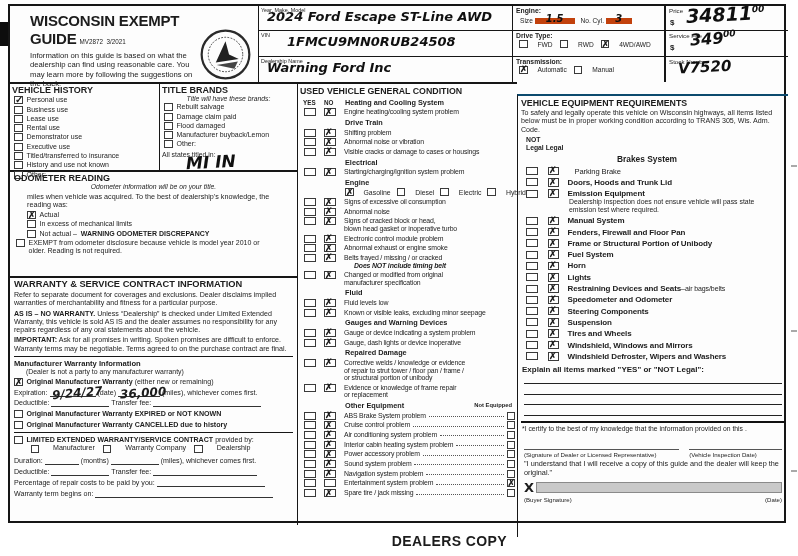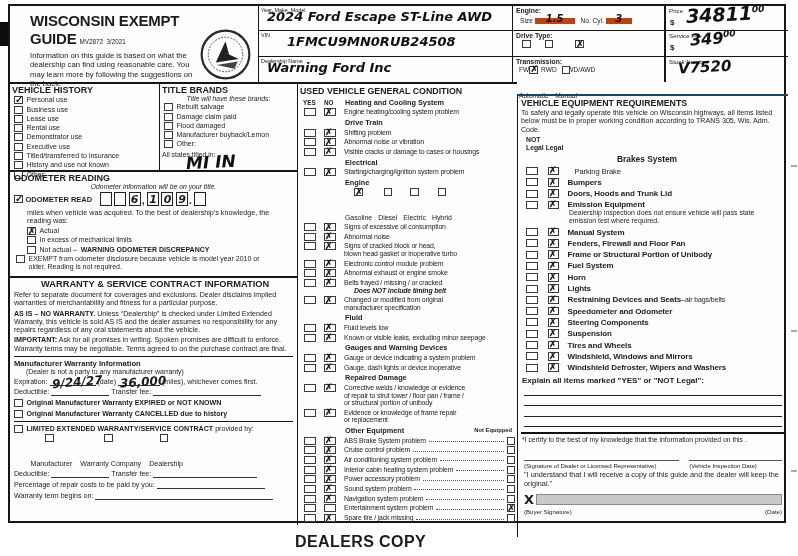--- a/index.html
+++ b/index.html
@@ -30,21 +30,21 @@
   .hand { font-family:"DejaVu Sans", sans-serif; font-style:italic; font-weight:bold; color:#101010; }
   .hm .hv { position:absolute; left:8px; top:3px; font-size:13px; white-space:nowrap; }
   .hm .hv2 { left:22px;margin-left:6px; }
 
   .he .hrow { padding:1px 3px; font-size:6.6px; }
   .he b { font-size:6.8px; }
   .he .sub { margin-left:4px; }
   .ul { display:inline-block; border-bottom:6px solid #c2410c; text-align:center; height:10px; vertical-align:bottom; }
   .he .hul { font-size:10px; line-height:9px; }
   .optrow { display:flex; gap:7px; margin-top:1px; margin-left:3px; }
-  .opt { display:inline-flex; align-items:center; gap:18px; white-space:nowrap;flex-direction:column; }
+  .opt { display:inline-flex; align-items:center; gap:10px; white-space:nowrap; }
 
   .hp .hrow { padding:1px 3px; }
   .plbl { font-size:6.2px; display:block; }
   .pcur { font-size:8px; font-weight:bold; position:absolute; left:4px; top:12px; }
   .pval  { position:absolute; left:20px; top:-3px; font-size:19px; transform:rotate(-3deg); white-space:nowrap; }
   .pval2 { position:absolute; left:24px; top:-2px; font-size:16px; transform:rotate(-4deg); white-space:nowrap; }
   .pval3 { position:absolute; left:12px; top:1px; font-size:15px; transform:rotate(-3deg); white-space:nowrap; }
   .pcents { font-size:9px; vertical-align:super; }
 
   
@@ -77,21 +77,21 @@
   .read-row .cb { margin-right:3px; }
   #odo-digits { display:inline-flex; align-items:flex-end; margin-left:5px; }
   .dig { width:12px; height:14px; border:1.3px solid #222; margin-left:2.5px; display:inline-flex; align-items:center; justify-content:center;
          font-family:"DejaVu Sans",sans-serif; font-style:italic; font-weight:bold; font-size:11px; background:#fff; }
   .sep { font-size:10px; font-weight:bold; margin-left:1px; }
   .odo-desc { font-size:7.2px; margin:2.5px 0 1px 13px; line-height:1.2; }
   #odo-opts { margin-left:11px; }
   .exempt-row { margin-left:2px; }
   .exempt-row .lbl { width:250px; }
 
-  .war .wt { font-weight:bold; font-size:9.3px;margin-left:27px; }
+  .war .wt { font-weight:bold; font-size:9.3px; }
   .wp { font-size:7.1px; line-height:1.17; margin-top:2px; }
   .wdiv { border-top:1.6px solid #161616; margin-top:3px; }
   .mfr-t { font-weight:bold; font-size:7.6px; margin-top:2px; }
   .mfr-s { font-size:6.9px; margin-left:12px; }
   .wrow { font-size:7.1px; margin:2.5px 0 0 0; display:flex; align-items:flex-start; line-height:1.15; }
   .wrow .cb { margin-right:4px; margin-top:0.5px; }
   .wline { font-size:7.1px; margin-top:2.7px; }
   .handx { font-family:"DejaVu Sans",sans-serif; font-style:italic; font-weight:bold; font-size:12px; line-height:6px; position:relative; top:1px; margin:0 2px; }
   .blank { display:inline-block; border-bottom:1px solid #333; height:8px; vertical-align:bottom; }
   #limited-opts { display:inline-flex; gap:8px; margin-left:4px; }
@@ -127,21 +127,21 @@
   .certify { font-size:6.8px; margin:2px 2px 0 1px; }
   .sig-labels { display:flex; justify-content:space-between; font-size:6.1px; color:#222; margin:17px 3px 0 3px; }
   .sigl { border-top:1px solid #555; padding-top:1px; }
   .sigl.a { width:60%; } .sigl.b { width:36%; }
   .understand { font-size:7.3px; margin:2px 3px 0 3px; line-height:1.2; }
   .buyer-row { display:flex; align-items:center; margin:3px 3px 0 3px; }
   .buyer-x { font-weight:bold; font-size:13px; font-family:"DejaVu Sans",sans-serif; }
   .sig-strip { flex:1; height:11px; background:#c9c9c9; border:1px solid #8a8a8a; margin-left:2px; }
   .buyer-labels { display:flex; justify-content:space-between; font-size:6.1px; margin:1px 3px 0 3px; }
 
-  .footer { position:absolute; left:295px; top:533px; width:212px; text-align:left; font-weight:bold; font-size:16px; letter-spacing:0.4px; }
+  .footer { position:absolute; left:295px; top:533px; width:212px; text-align:right; font-weight:bold; font-size:14px; letter-spacing:0.4px; }
 </style>
 </head>
 <body>
 
 <div id="page">
   <div class="blob"></div>
   <div class="tick" style="top:165px"></div>
   <div class="tick" style="top:330px"></div>
   <div class="tick" style="top:470px"></div>
 
@@ -297,35 +297,20 @@
               <span class="lbl"><span>Other:</span></span>
             </div>
           </div>
         <div class="as-line">All states titled in:</div>
         <span class="hand hand-mi">MI IN</span>
       </div>
 
       <div class="odo">
         <div class="st">ODOMETER READING</div>
         <div class="sti">Odometer information will be on your title.</div>
-        <div class="read-row">
-          <span class="cb chk"></span>
-          <span>ODOMETER READ</span>
-          <span id="odo-digits">
-              <span class="dig"></span>
-              <span class="dig"></span>
-              <span class="dig">6</span>
-              <span class="sep">,</span>
-              <span class="dig">1</span>
-              <span class="dig">0</span>
-              <span class="dig">9</span>
-              <span class="sep">.</span>
-              <span class="dig filled"></span>
-            </span>
-        </div>
         <div class="odo-desc">miles when vehicle was acquired. To the best of dealership's knowledge, the reading was:</div>
         <div id="odo-opts">
             <div class="row">
               <span class="cb x"></span>
               <span class="lbl"><span>Actual</span></span>
             </div>
             <div class="row">
               <span class="cb"></span>
               <span class="lbl"><span>In excess of mechanical limits</span></span>
             </div>
@@ -341,20 +326,24 @@
       </div>
 
       <div class="war">
         <div class="wt">WARRANTY &amp; SERVICE CONTRACT INFORMATION</div>
         <div class="wp">Refer to separate document for coverages and exclusions. Dealer disclaims implied warranties of merchantability and fitness for a particular purpose.</div>
         <div class="wp"><b>AS IS – NO WARRANTY.</b><span> Unless “Dealership” is checked under Limited Extended Warranty, this vehicle is sold AS IS and the dealer assumes no responsibility for any repairs regardless of any oral statements about the vehicle.</span></div>
         <div class="wp"><b>IMPORTANT:</b><span> Ask for all promises in writing. Spoken promises are difficult to enforce. Warranty terms may be negotiable. Terms agreed to on the purchase contract are final.</span></div>
         <div class="wdiv"></div>
         <div class="mfr-t">Manufacturer Warranty Information</div>
         <div class="mfr-s">(Dealer is not a party to any manufacturer warranty)</div>
+        <div class="wrow">
+          <span class="cb x"></span>
+          <span><b>Original Manufacturer Warranty</b><span> (either new or remaining)</span></span>
+        </div>
         <div class="wline">
           <span>Expiration:</span>
           <span class="blank" style="width:46px"><span class="handx" style="transform:rotate(-5deg);display:inline-block">9/24/27</span></span>
           <span>(date)</span>
           <span class="blank" style="width:42px"><span class="handx" style="transform:rotate(-4deg);display:inline-block">36,000</span></span>
           <span>(miles), whichever comes first.</span>
         </div>
         <div class="wline">
           <span>Deductible:</span>
           <span class="blank" style="width:58px"></span>
@@ -383,20 +372,27 @@
                   <span>Warranty Company</span>
                 </span>
                 <span class="opt">
                   <span class="cb"></span>
                   <span>Dealership</span>
                 </span>
               </span>
           </span>
         </div>
         <div class="wline">
+          <span>Duration:</span>
+          <span class="blank" style="width:34px"></span>
+          <span>(months)</span>
+          <span class="blank" style="width:48px"></span>
+          <span>(miles), whichever comes first.</span>
+        </div>
+        <div class="wline">
           <span>Deductible:</span>
           <span class="blank" style="width:58px"></span>
           <span>Transfer fee:</span>
           <span class="blank" style="width:104px"></span>
         </div>
         <div class="wline">
           <span>Percentage of repair costs to be paid by you:</span>
           <span class="blank" style="width:108px"></span>
         </div>
         <div class="wline">
@@ -597,25 +593,20 @@
       <div class="leg-hdr">
         <span>NOT</span><br>
         <span>Legal</span>&nbsp;<span>Legal</span>
       </div>
       <div id="eq-list">
           <span class="eq-head">Brakes System</span>
           <div class="erow plain">
             <span class="cb cbw"></span>
             <span class="cb x lboxm"></span>
             <span class="elbl"><span>Parking Brake</span></span>
-          </div>
-          <div class="erow">
-            <span class="cb cbw"></span>
-            <span class="cb x lboxm"></span>
-            <span class="elbl"><span>Bumpers</span></span>
           </div>
           <div class="erow">
             <span class="cb cbw"></span>
             <span class="cb x lboxm"></span>
             <span class="elbl"><span>Doors, Hoods and Trunk Lid</span></span>
           </div>
           <div class="erow">
             <span class="cb cbw"></span>
             <span class="cb x lboxm"></span>
             <span class="elbl"><span>Emission Equipment</span></span>

